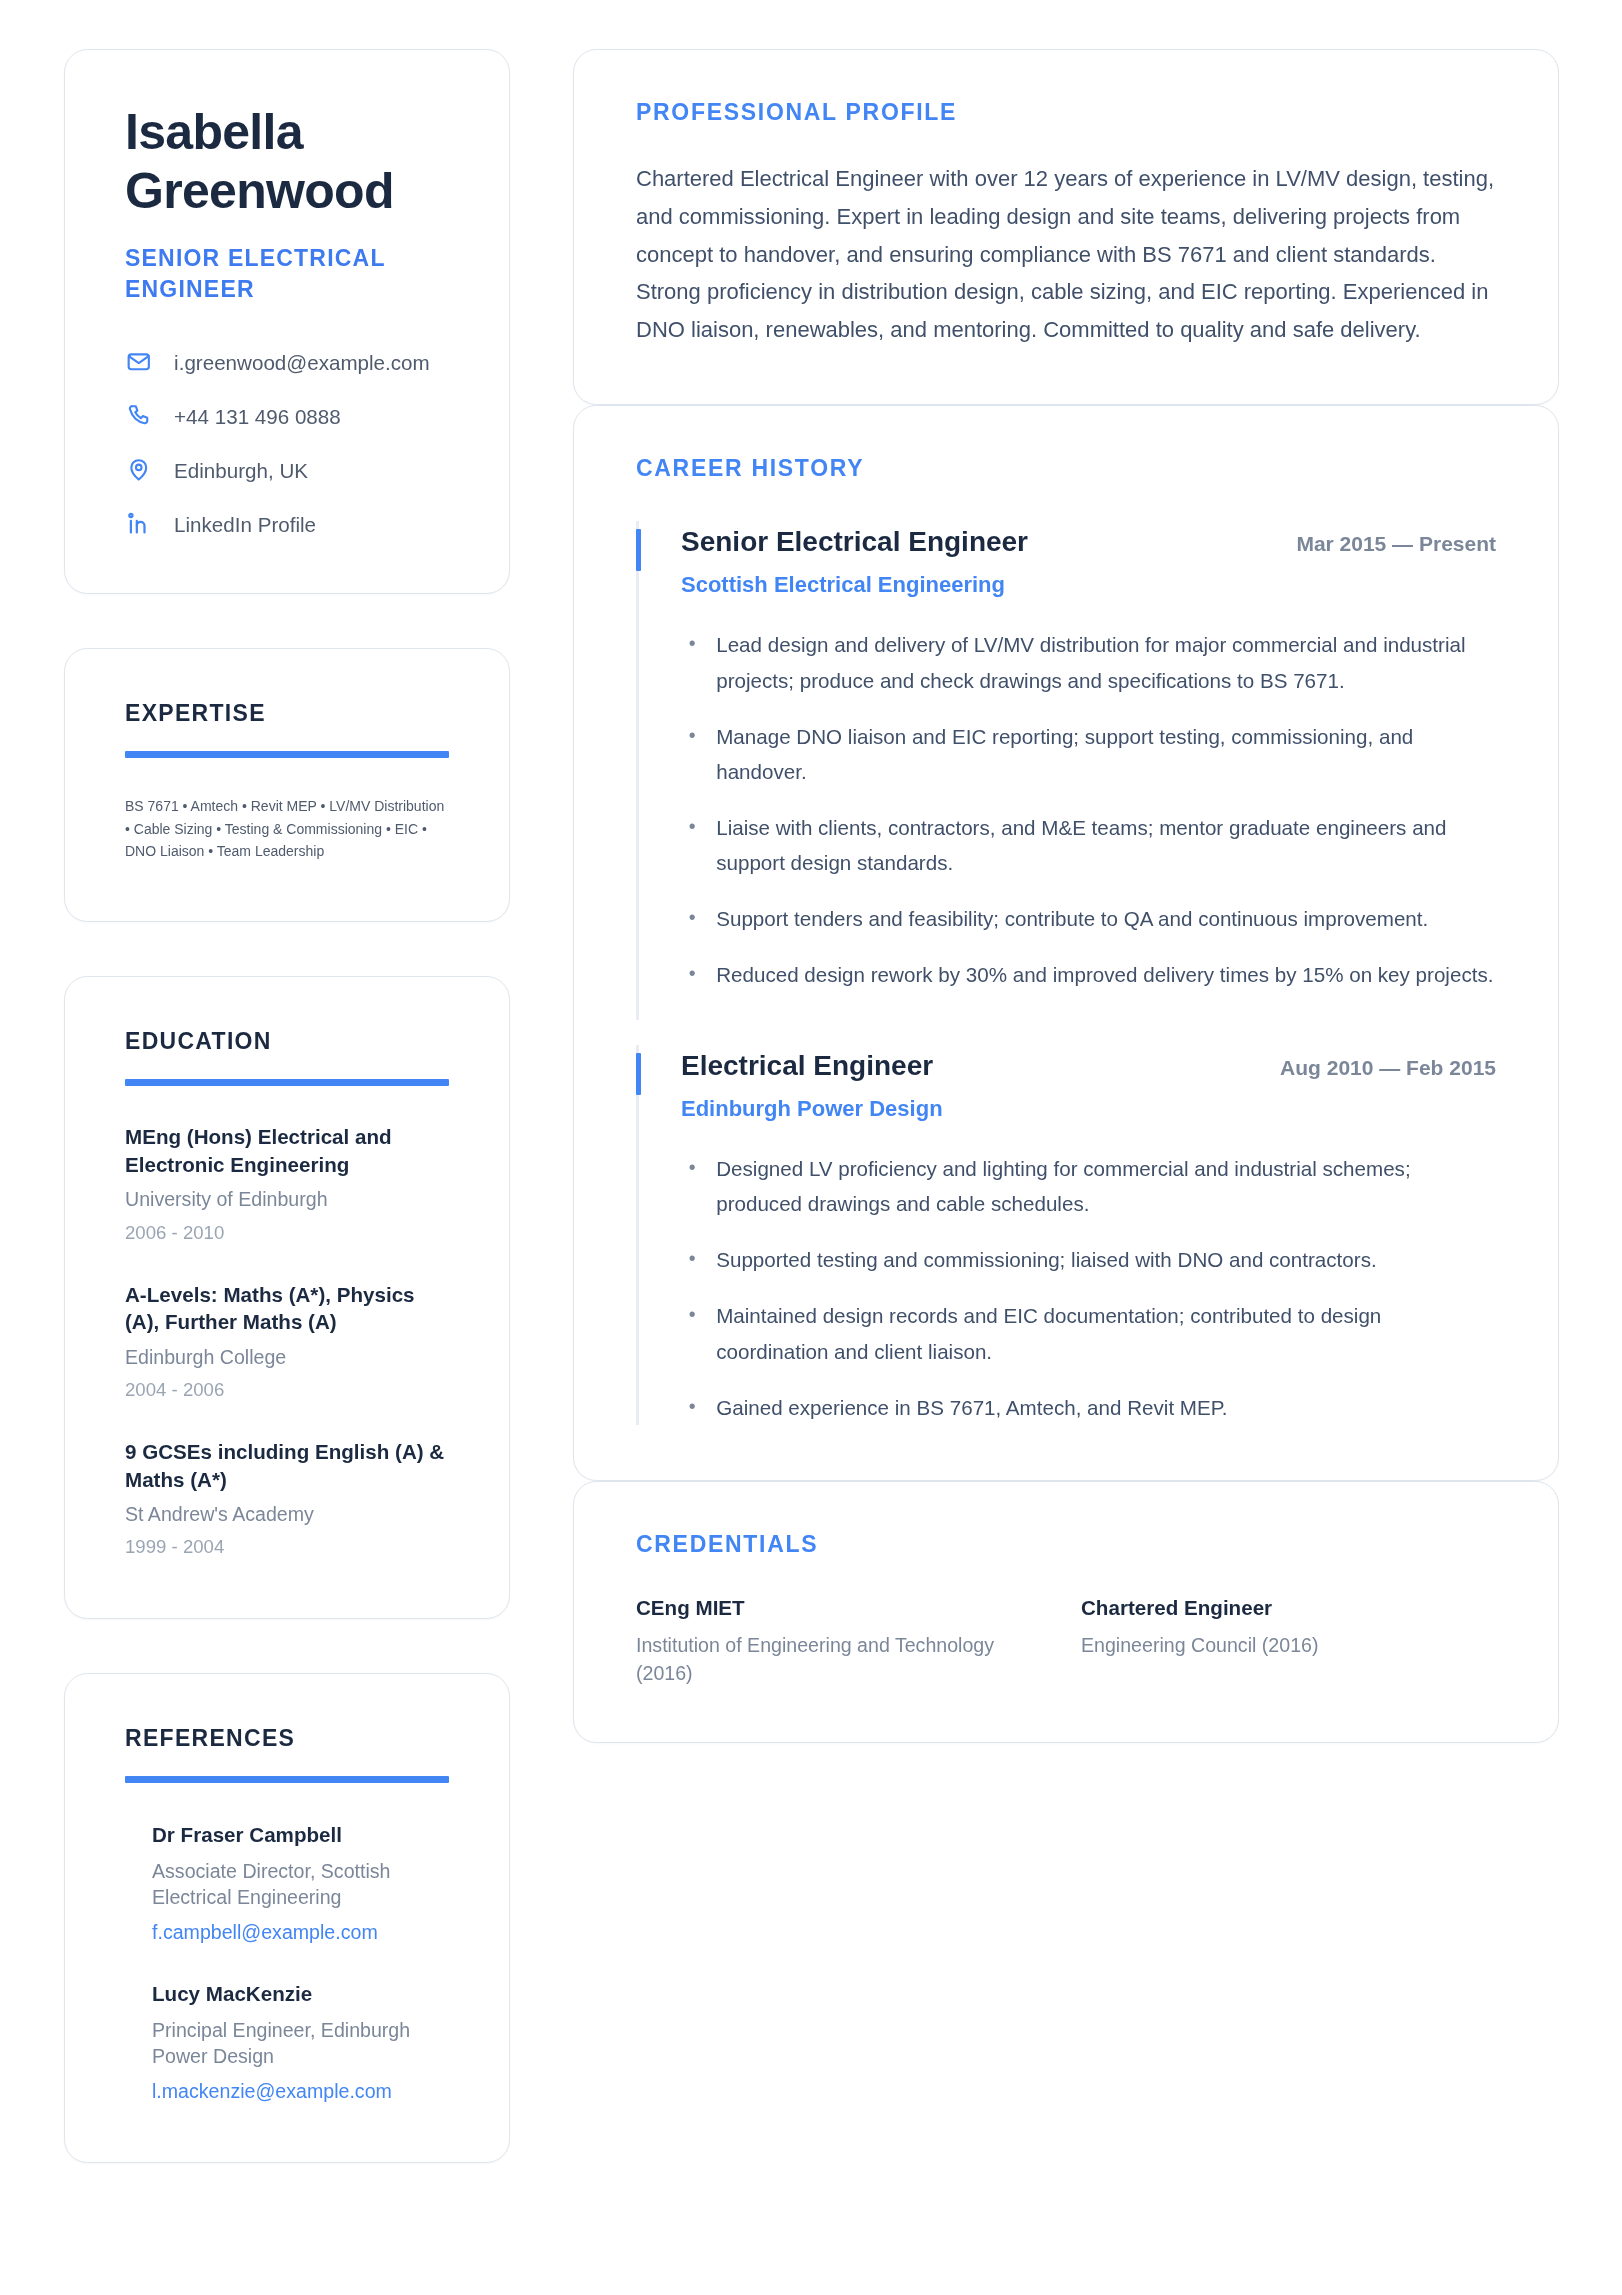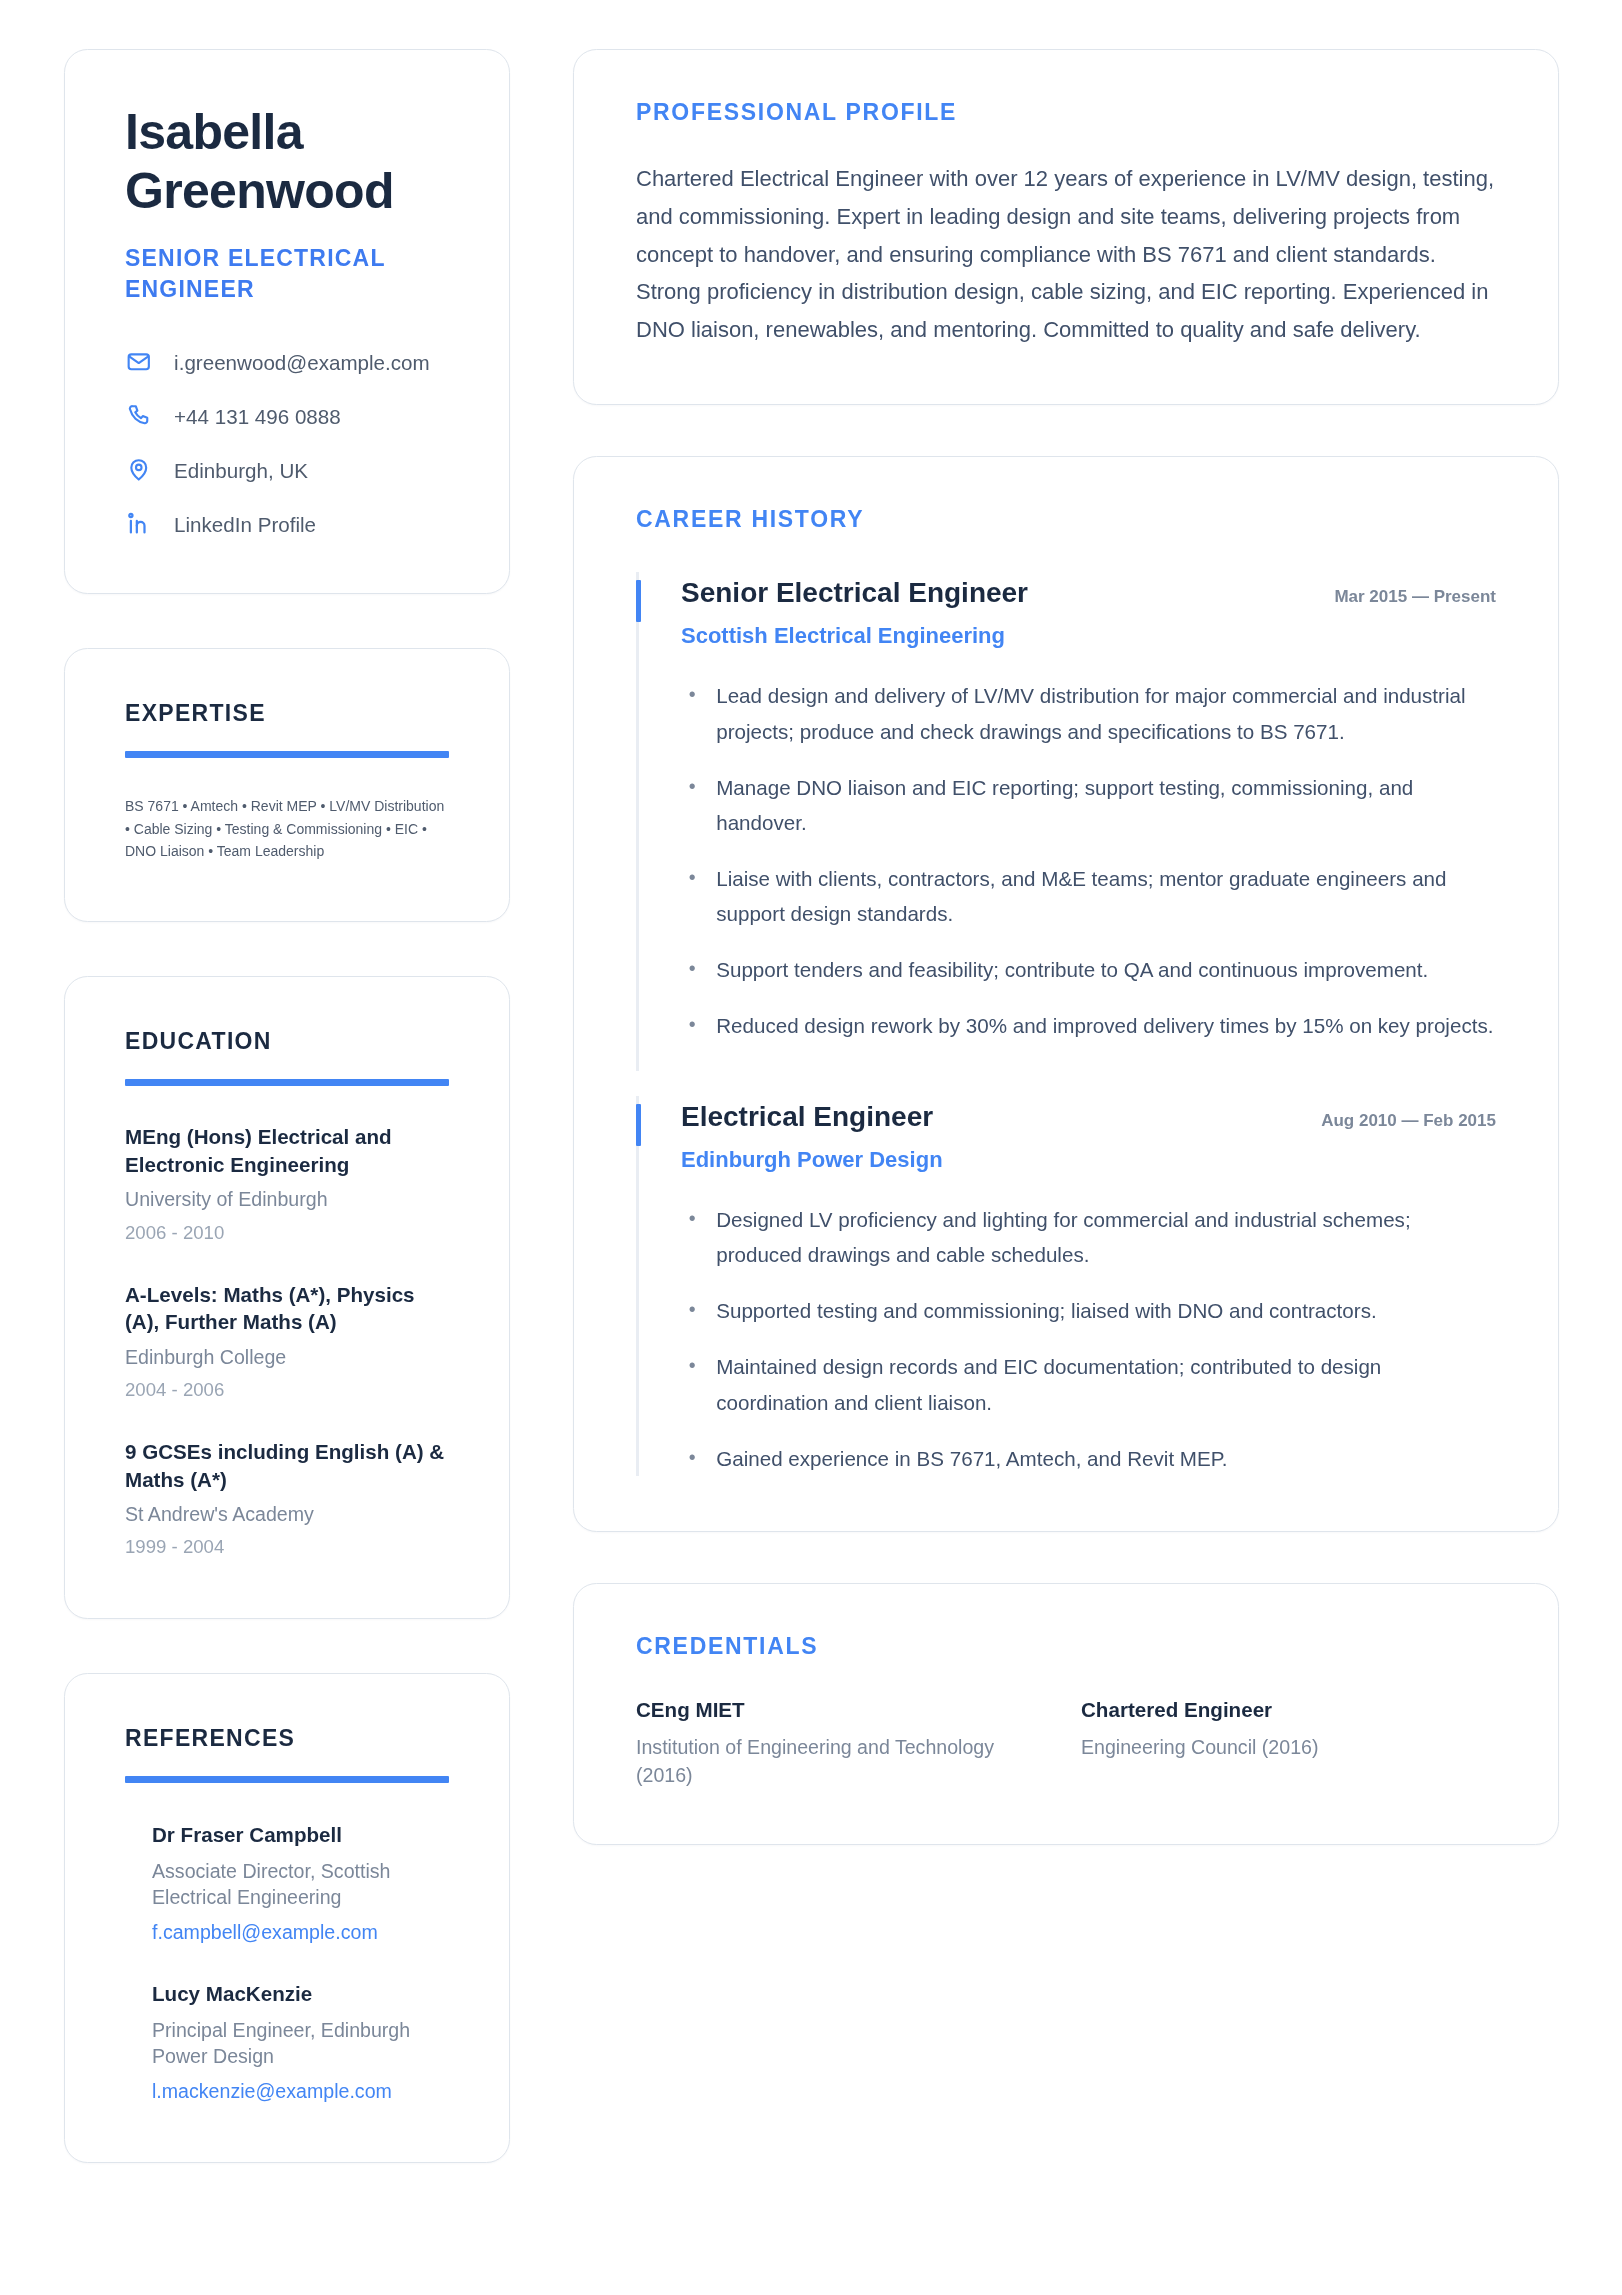--- a/index.html
+++ b/index.html
@@ -162,21 +162,20 @@
     font-size: 19.6px;
     line-height: 1.3;
     color: #4285f4;
   }
 
   
   .col-right {
     flex: 1 1 auto;
     display: flex;
     flex-direction: column;
-    gap: 51px;
   }
 
   .card-main { padding: 49px 62px 55px 62px; }
 
   .section-title-blue {
     font-size: 23px;
     font-weight: 700;
     color: #4285f4;
     letter-spacing: 1.7px;
     text-transform: uppercase;
@@ -225,21 +224,21 @@
     justify-content: space-between;
     gap: 19.6px;
   }
   .job-title {
     font-size: 28px;
     line-height: 1.25;
     font-weight: 700;
     color: #1b2a41;
   }
   .job-dates {
-    font-size: 17px;
+    font-size: 21px;
     line-height: 1.3;
     font-weight: 700;
     color: #7b8799;
     white-space: nowrap;
   }
   .job-company {
     margin-top: 12px;
     font-size: 22px;
     line-height: 1.3;
     font-weight: 700;

